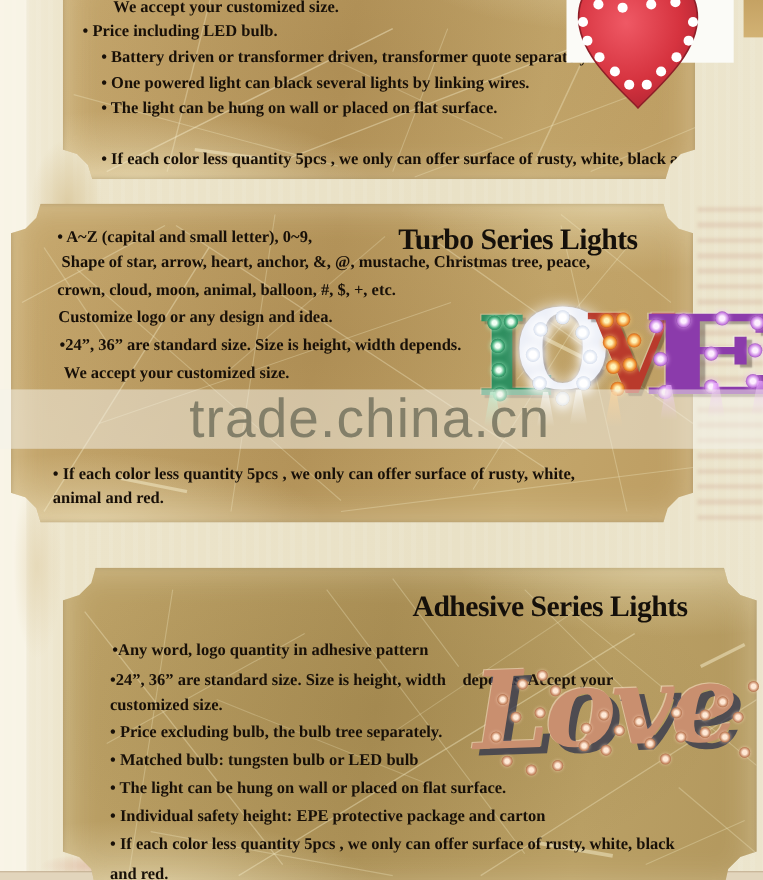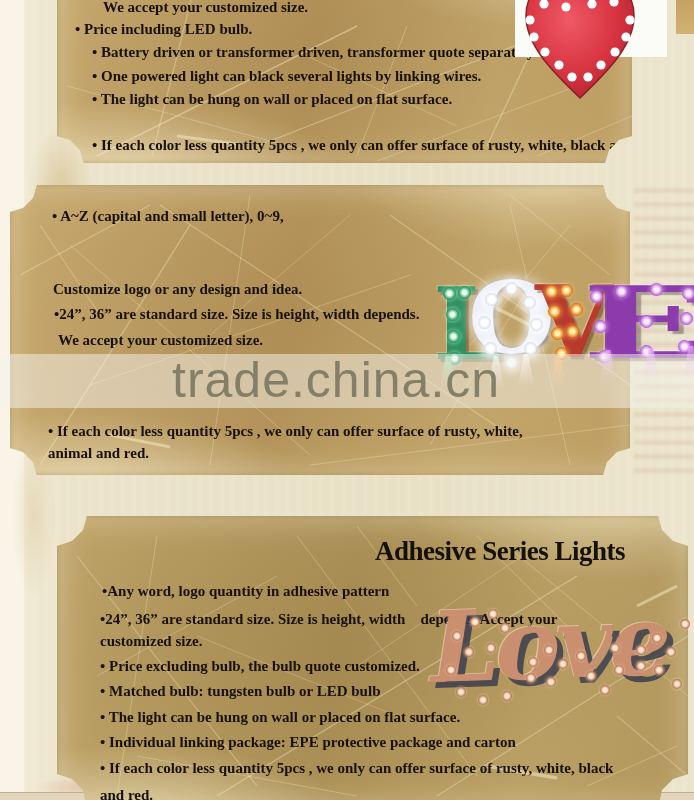--- a/index.html
+++ b/index.html
@@ -164,21 +164,24 @@
         <path d="M300,280 L620,240" stroke-opacity=".3" stroke-width="1"></path>
         <path d="M560,40 L460,160" stroke-opacity=".3" stroke-width="1"></path>
         <path d="M200,150 L340,30" stroke-opacity=".25" stroke-width="1"></path>
         <path d="M420,260 L520,100" stroke-opacity=".3" stroke-width="1"></path>
         <path d="M480,120 L540,150" stroke-opacity=".5" stroke-width="3.5"></path>
         <path d="M100,250 L160,262" stroke-opacity=".5" stroke-width="3"></path>
         <path d="M600,90 L500,10" stroke-opacity=".3" stroke-width="1"></path>
         <path d="M90,130 L30,40" stroke-opacity=".3" stroke-width="1.2"></path>
       </g>
     </svg>
+    <div class="ptitle" style="left:352px;top:17px">Turbo Series Lights</div>
     <div class="bl" style="left:42px;top:23px">• A~Z (capital and small letter), 0~9,</div>
+    <div class="bl" style="left:46px;top:46px">Shape of star, arrow, heart, anchor, &amp;, @, mustache, Christmas tree, peace,</div>
+    <div class="bl" style="left:42px;top:71px">crown, cloud, moon, animal, balloon, #, $, +, etc.</div>
     <div class="bl" style="left:43px;top:96px">Customize logo or any design and idea.</div>
     <div class="bl" style="left:44px;top:121px">•24”, 36” are standard size. Size is height, width depends.</div>
     <div class="bl" style="left:48px;top:147px">We accept your customized size.</div>
     <div class="bl" style="left:38px;top:238px">• If each color less quantity 5pcs , we only can offer surface of rusty, white,</div>
     <div class="bl" style="left:38px;top:260px">animal and red.</div>
   </div>
 
   <div class="love-marquee">
     <span class="mq" style="left: 8px; top: 8px; color: rgb(47, 143, 96);">L</span>
     <span class="mq o" style="left: 43px; top: 2px; color: rgb(237, 240, 248);">O</span>
@@ -243,24 +246,24 @@
         <path d="M580,90 L620,70" stroke-opacity=".5" stroke-width="3"></path>
         <path d="M140,120 L340,200" stroke-opacity=".25" stroke-width="1"></path>
         <path d="M360,90 L300,10" stroke-opacity=".3" stroke-width="1"></path>
         <path d="M560,200 L631,260" stroke-opacity=".3" stroke-width="1.2"></path>
       </g>
     </svg>
     <div class="ptitle" style="left:318px;top:20px">Adhesive Series Lights</div>
     <div class="bl" style="left:45px;top:67px">•Any word, logo quantity in adhesive pattern</div>
     <div class="bl" style="left:43px;top:95px">•24”, 36” are standard size. Size is height, width    depends. Accept your</div>
     <div class="bl" style="left:43px;top:117px">customized size.</div>
-    <div class="bl" style="left:43px;top:142px">• Price excluding bulb, the bulb quote customized.</div>
+    <div class="bl" style="left:43px;top:142px">• Price excluding bulb, the bulb tree separately.</div>
     <div class="bl" style="left:43px;top:167px">• Matched bulb: tungsten bulb or LED bulb</div>
     <div class="bl" style="left:43px;top:193px">• The light can be hung on wall or placed on flat surface.</div>
-    <div class="bl" style="left:43px;top:218px">• Individual linking package: EPE protective package and carton</div>
+    <div class="bl" style="left:43px;top:218px">• Individual safety height: EPE protective package and carton</div>
     <div class="bl" style="left:43px;top:244px">• If each color less quantity 5pcs , we only can offer surface of rusty, white, black</div>
     <div class="bl" style="left:43px;top:271px">and red.</div>
   </div>
 
   <div class="love-script">
     <span class="script-word" style="color: rgb(201, 143, 111);">Love</span>
     <span class="ds" style="left:50px;top:25px"></span>
     <span class="ds" style="left:68px;top:17px"></span>
     <span class="ds" style="left:80px;top:31px"></span>
     <span class="ds" style="left:66px;top:51px"></span>

